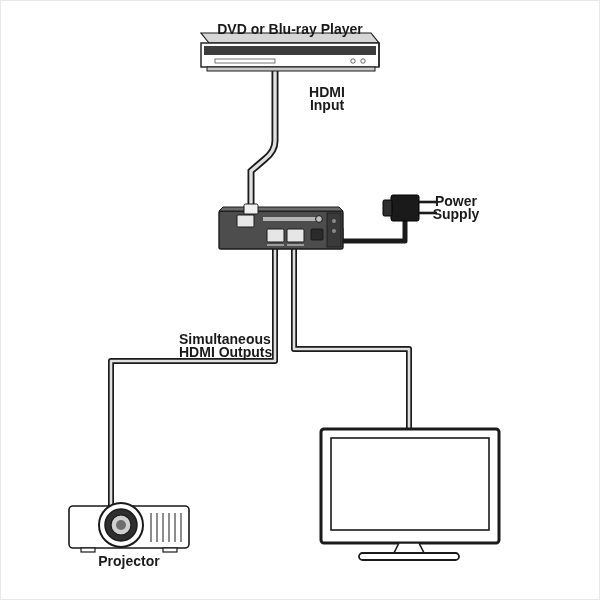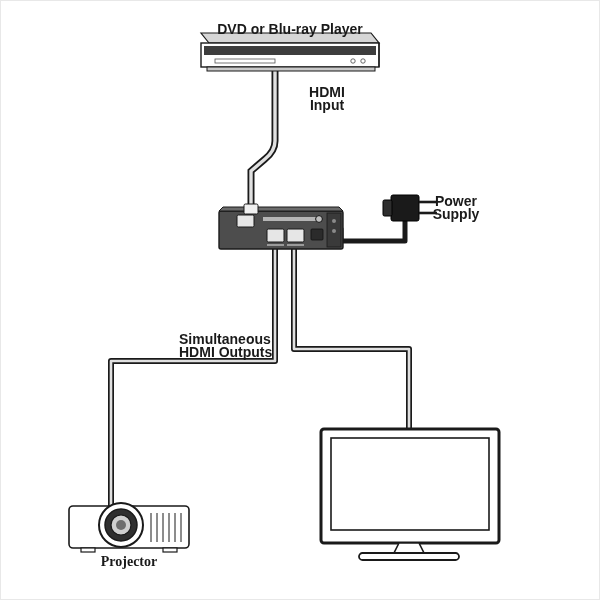--- a/index.html
+++ b/index.html
@@ -158,16 +158,16 @@
 
   <div class="label left" style="left:286px; top:85px; width:80px;">HDMI
 Input</div>
 
   <div class="label left" style="left:420px; top:194px; width:70px;">Power
 Supply</div>
 
   <div class="label" style="left:178px; top:332px; width:96px; text-align:left;">Simultaneous
 HDMI Outputs</div>
 
-  <div class="label" style="left:68px; top:554px; width:120px;font-family:Liberation Serif, serif;">Projector</div>
+  <div class="label" style="left:68px; top:554px; width:120px;">Projector</div>
 
 
 </div>
 
 </body></html>

